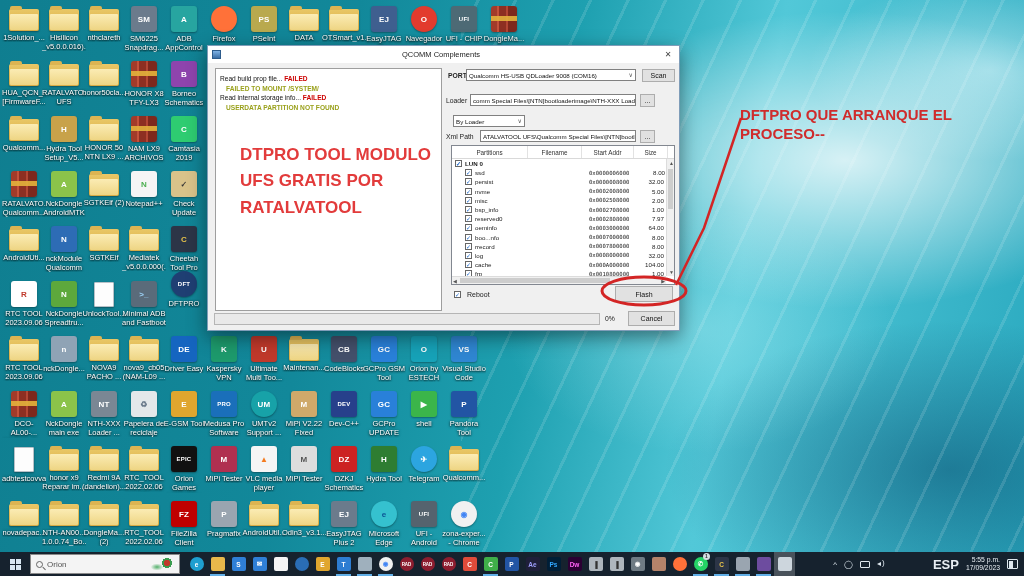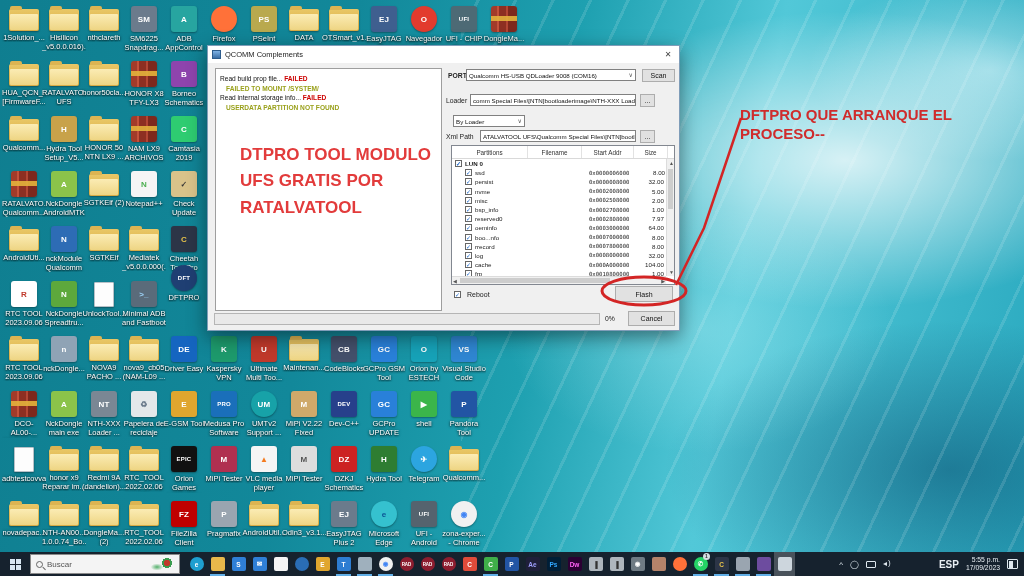--- a/index.html
+++ b/index.html
@@ -34,21 +34,21 @@
   .ig.rar::after { content:""; position:absolute; left:0; right:0; top:10px; height:5px; background:#e3b23c; opacity:.9; }
   .ig.page { width:20px; height:25px; margin-top:1px; background:#fdfdfd; border:1px solid #b8c1c8; border-radius:1px; color:#a04030; font-size:7px; }
   .ilabel { width:44px; font-size:7.5px; line-height:1.2; color:#fff; text-align:center;
         text-shadow:0 1px 2px rgba(0,0,0,.9), 0 0 3px rgba(0,0,0,.55); max-height:19px; overflow:hidden; }
 
   
   #dialog { position:absolute; left:207px; top:45px; width:473px; height:286px; z-index:5;
         background:#f0f0f0; border:1px solid #7f9db9; box-shadow:0 6px 18px rgba(0,0,0,.45); font-size:7px; color:#1a1a1a; }
   #titlebar { height:17px; background:#fff; display:flex; align-items:center; padding:0 4px; gap:4px; }
   #title-icon { width:9px; height:9px; background:linear-gradient(#7fb2e5,#3a6ea5); border:1px solid #2d5c8c; }
-  #title-text { font-size:7.5px; color:#222; flex:1; }
+  #title-text { font-size:7.5px; color:#222; flex:1;text-align:center; }
   #close-btn { width:14px; height:13px; display:flex; align-items:center; justify-content:center; font-size:8px; color:#444; cursor:pointer; }
 
   #log-panel { position:absolute; left:7px; top:22px; width:227px; height:243px; background:#fff; border:1px solid #9e9e9e; padding:5px 4px; }
   .log-line { font-size:6.6px; line-height:1.45; color:#111; white-space:nowrap; }
   .log-line .fail { color:#cc0000; font-weight:bold; }
   .log-line.warn { color:#9aa11c; font-weight:bold; padding-left:6px; }
 
   .lbl { position:absolute; font-size:6.8px; color:#222; }
   .field { position:absolute; height:12px; background:#fff; border:1px solid #808080; font-size:6.2px;
         display:flex; align-items:center; padding:0 2px; white-space:nowrap; overflow:hidden; color:#111; }
@@ -103,21 +103,21 @@
   .tbtn.active::after { content:""; position:absolute; left:3px; right:3px; bottom:0; height:2px; background:#62b0e8; }
   .tbtn.hl { background:rgba(255,255,255,.22); }
   .tbadge { position:absolute; top:1px; right:1px; min-width:7px; height:7px; border-radius:4px; background:#d6dde2;
         color:#333; font-size:5px; line-height:7px; text-align:center; font-weight:bold; }
   #tray { margin-left:auto; display:flex; align-items:center; gap:7px; padding-right:6px; height:24px; }
   .tray-glyph { font-size:8px; color:#dfe8ef; cursor:pointer; }
   .net { width:10px; height:7px; border:1px solid #dfe8ef; border-radius:1px; cursor:pointer; }
   .vol { position:relative; width:10px; height:8px; cursor:pointer; }
   .vol::before { content:""; position:absolute; left:0; top:2px; border-top:2px solid transparent; border-bottom:2px solid transparent; border-right:4px solid #dfe8ef; }
   .vol::after { content:")"; position:absolute; left:5px; top:-2px; color:#dfe8ef; font-size:8px; }
-  #lang { font-size:10px; font-weight:bold;padding-left:39px; }
+  #lang { font-size:13px; font-weight:bold;padding-left:39px; }
   #clock { text-align:right; font-size:6.8px; line-height:1.25; cursor:pointer; }
   .notif { width:11px; height:10px; border:1px solid #dfe8ef; border-radius:1px; position:relative; cursor:pointer; }
   .notif::after { content:""; position:absolute; left:1px; top:1px; width:4px; height:7px; background:#dfe8ef; }
 </style>
 </head>
 <body>
 
 <div id="stage">
   <div id="wallpaper"></div>
 
@@ -263,21 +263,21 @@
         <span class="ilabel">NckDongle Spreadtru...</span>
       </div>
       <div class="dicon" title="UnlockTool..." style="left: 84px; top: 281px;">
         <span class="ig page"></span>
         <span class="ilabel">UnlockTool...</span>
       </div>
       <div class="dicon" title="Minimal ADB and Fastboot" style="left: 124px; top: 281px;">
         <span class="ig " style="background: rgb(90, 107, 122); color: rgb(156, 210, 247);">&gt;_</span>
         <span class="ilabel">Minimal ADB and Fastboot</span>
       </div>
-      <div class="dicon" title="DFTPRO" style="left: 164px; top: 265px;">
+      <div class="dicon" title="DFTPRO" style="left: 164px; top: 271px;">
         <span class="ig round" style="background: rgb(31, 63, 115); font-size: 6px;">DFT</span>
         <span class="ilabel">DFTPRO</span>
       </div>
       <div class="dicon" title="RTC TOOL 2023.09.06" style="left: 4px; top: 336px;">
         <span class="ig folder"></span>
         <span class="ilabel">RTC TOOL 2023.09.06</span>
       </div>
       <div class="dicon" title="nckDongle..." style="left: 44px; top: 336px;">
         <span class="ig " style="background: rgb(143, 163, 181);">n</span>
         <span class="ilabel">nckDongle...</span>
@@ -647,21 +647,21 @@
     <div id="start">
       <span class="winlogo">
           <span></span>
           <span></span>
           <span></span>
           <span></span>
         </span>
     </div>
     <div id="searchbox">
       <span class="mag"></span>
-      <span>Buscar</span>
+      <span>Orion</span>
       <span id="bird"></span>
     </div>
     <div id="tb-icons">
         <div class="tbtn" title="edge">
           <span class="tbi round" style="background: rgb(30, 159, 208);">e</span>
         </div>
         <div class="tbtn active" title="file-explorer">
           <span class="tbi" style="background: rgb(232, 184, 75);"></span>
         </div>
         <div class="tbtn" title="store">

